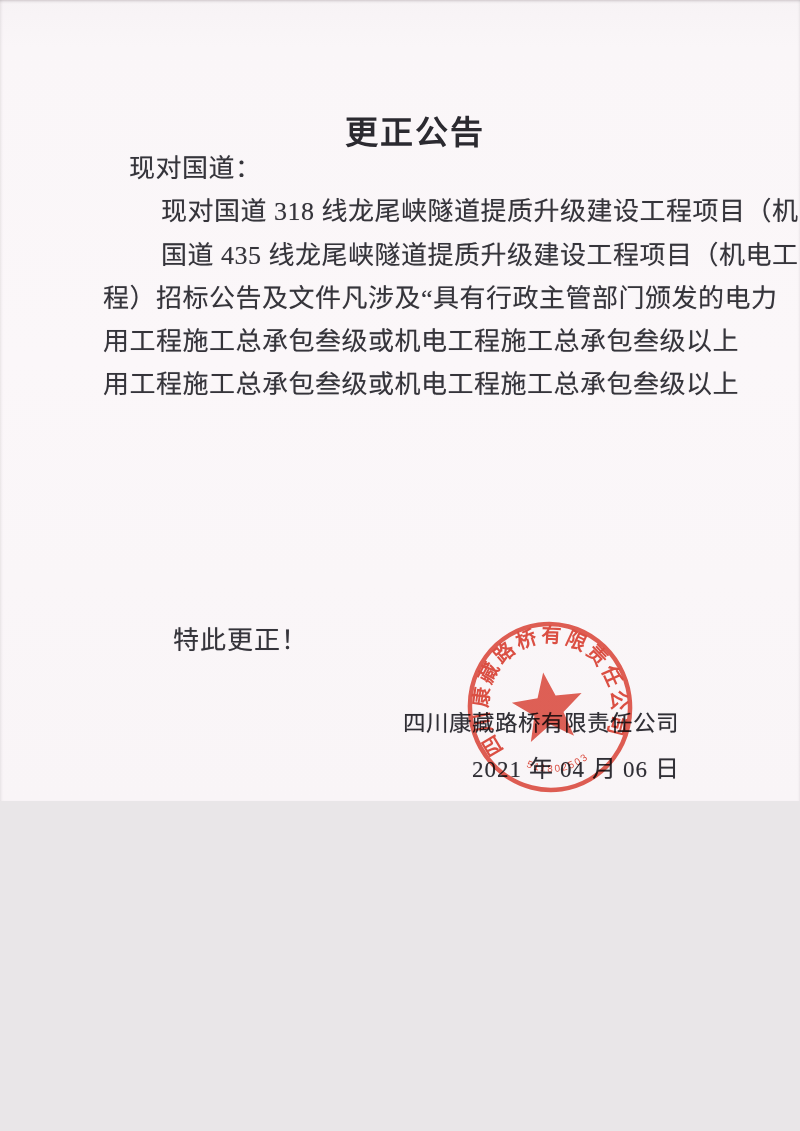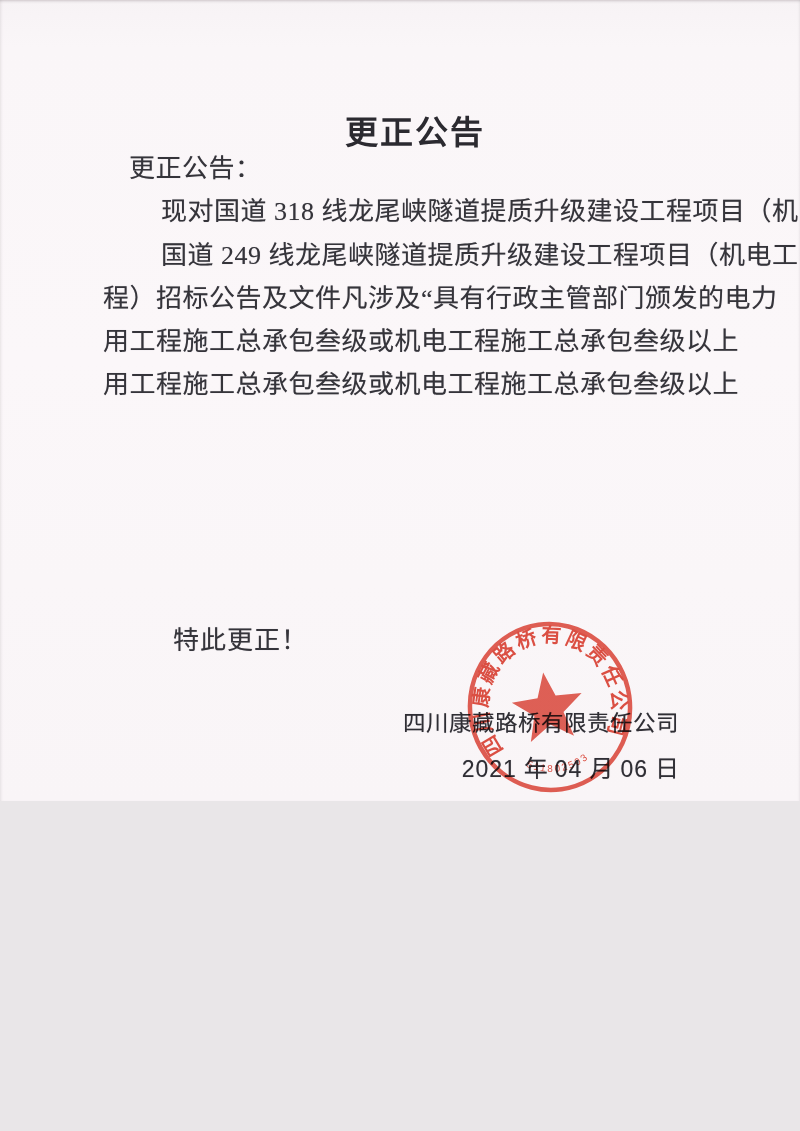--- a/index.html
+++ b/index.html
@@ -69,21 +69,21 @@
   .signature-date {
     position: absolute;
     top: 749px;
     right: 119px;
     font-size: 24px;
     color: #2f2e34;
     z-index: 2;
     text-shadow: 0 0 0.7px rgba(70,70,85,0.45);
   }
   .signature-date .num {
-    font-family: Liberation Sans, sans-serif;
+    font-family: Liberation Serif, serif;
     font-size: 23px;
     letter-spacing: 1px;
     margin: 0 5px;
   }
   .signature-date .num:first-child { margin-left: 0; }
   .signature-date .cjk { margin: 0 2px; }
   .stamp {
     position: absolute;
     left: 465px;
     top: 621px;
@@ -112,23 +112,23 @@
   }
 </style>
 </head>
 <body>
 
 <div class="paper">
 
   <h1 class="doc-title">更正公告</h1>
 
   <div class="doc-body">
-    <div class="doc-line salutation">更正公告：</div>
+    <div class="doc-line salutation">现对国道：</div>
     <div class="doc-line indent">现对国道 318 线龙尾峡隧道提质升级建设工程项目（机</div>
-    <div class="doc-line indent">国道 249 线龙尾峡隧道提质升级建设工程项目（机电工</div>
+    <div class="doc-line indent">国道 435 线龙尾峡隧道提质升级建设工程项目（机电工</div>
     <div class="doc-line">程）招标公告及文件凡涉及“具有行政主管部门颁发的电力</div>
     <div class="doc-line">用工程施工总承包叁级或机电工程施工总承包叁级以上</div>
     <div class="doc-line">用工程施工总承包叁级或机电工程施工总承包叁级以上</div>
   </div>
 
   <div class="doc-closing">特此更正！</div>
 
   <div class="signature-company">四川康藏路桥有限责任公司</div>
 
   <div class="signature-date">

